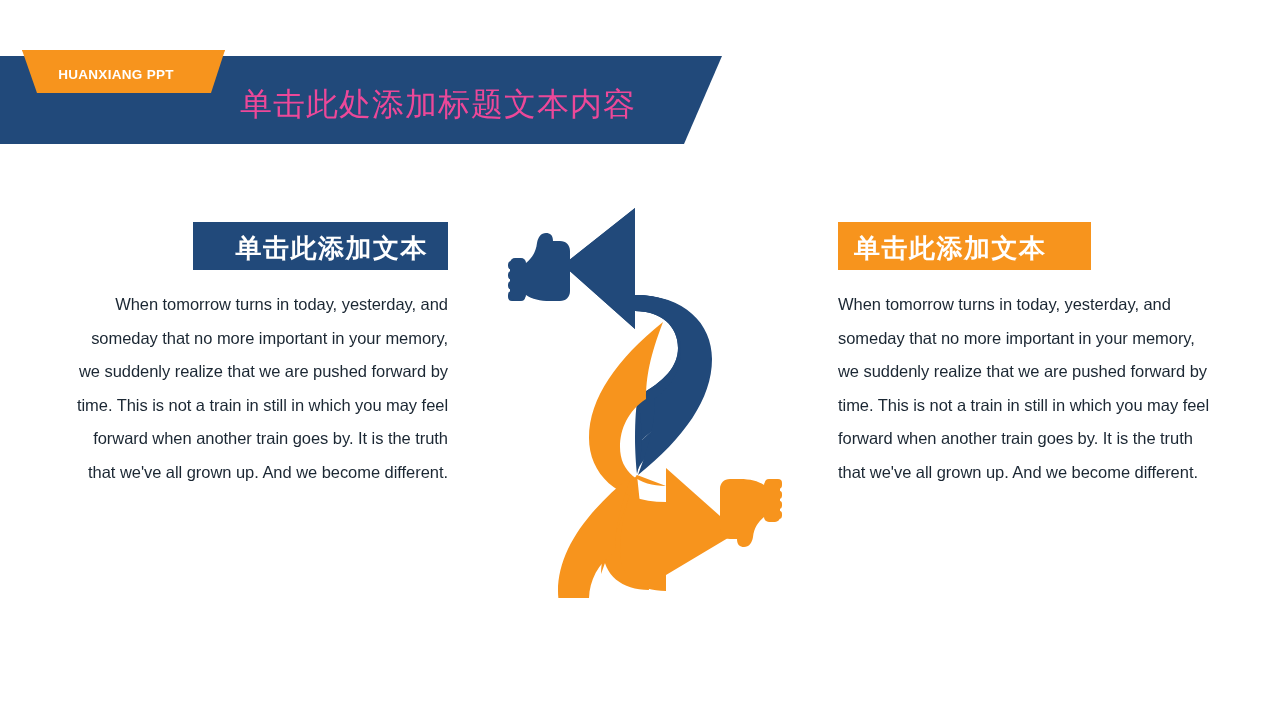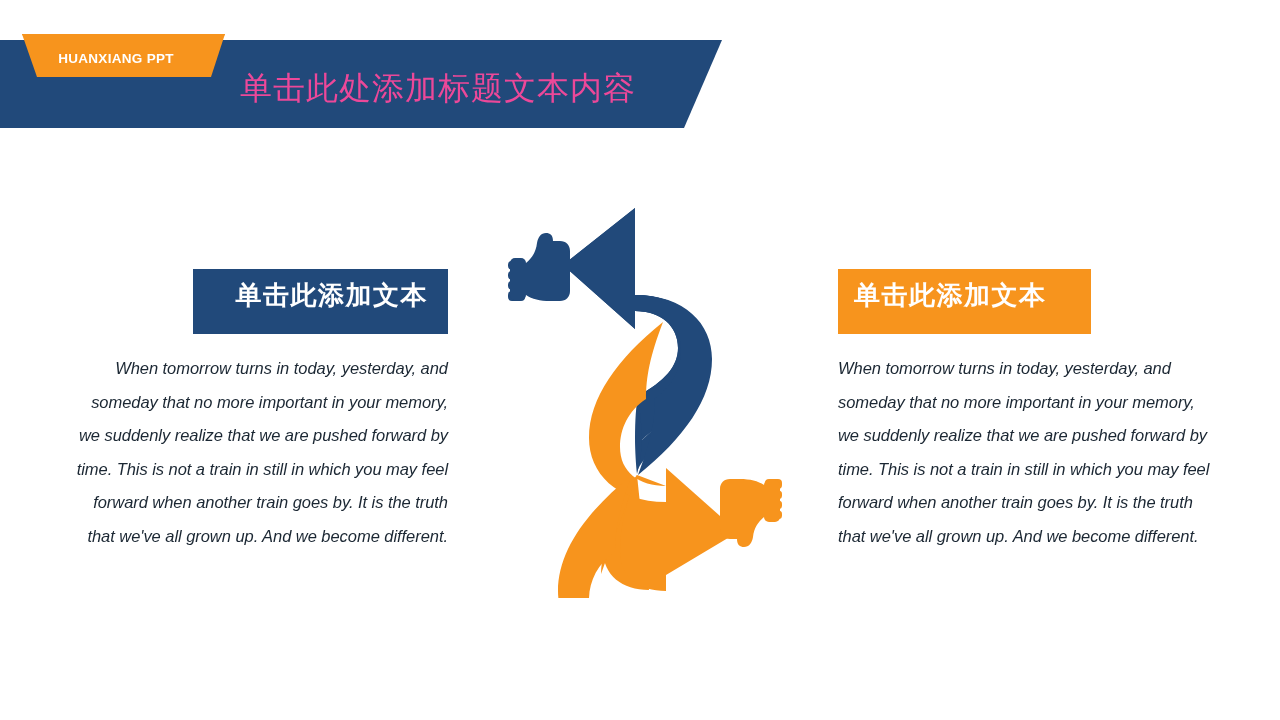--- a/index.html
+++ b/index.html
@@ -23,21 +23,21 @@
     inset: 0;
     width: 1280px;
     height: 720px;
     background: #ffffff;
   }
 
   
   #header-region {
     position: absolute;
     left: 0;
-    top: 0;
+    top: 16px;
     width: 760px;
     height: 150px;
   }
   .header-svg {
     position: absolute;
     left: 0;
     top: 0;
     display: block;
   }
   #header-title {
@@ -72,29 +72,28 @@
   
   .col {
     position: absolute;
     top: 222px;
     width: 372px;
   }
   #col-left  { left: 76px;  }
   #col-right { left: 838px; }
 
   .col-heading {
-    height: 65px;
+    height: 48px;
     line-height: 52px;
     color: #ffffff;
     font-size: 26px;
     font-weight: bold;
     letter-spacing: 1.5px;
     box-sizing: border-box;
     white-space: nowrap;
-    margin-top: 47px;
   }
   #heading-left {
     background: #21497a;
     width: 255px;
     margin-left: 117px;
     padding-right: 20px;
     text-align: right;
   }
   #heading-right {
     background: #f7941d;
@@ -102,21 +101,20 @@
     padding-left: 16px;
     text-align: left;
   }
 
   .col-body {
     margin-top: 18px;
     font-size: 16.5px;
     line-height: 33.6px;
     color: #1b2733;
     letter-spacing: -0.05px;
-    font-style: italic;
   }
   #body-left  { text-align: right; }
   #body-right { text-align: left;  }
 
   
   #center-graphic {
     position: absolute;
     left: 495px;
     top: 198px;
     width: 300px;

